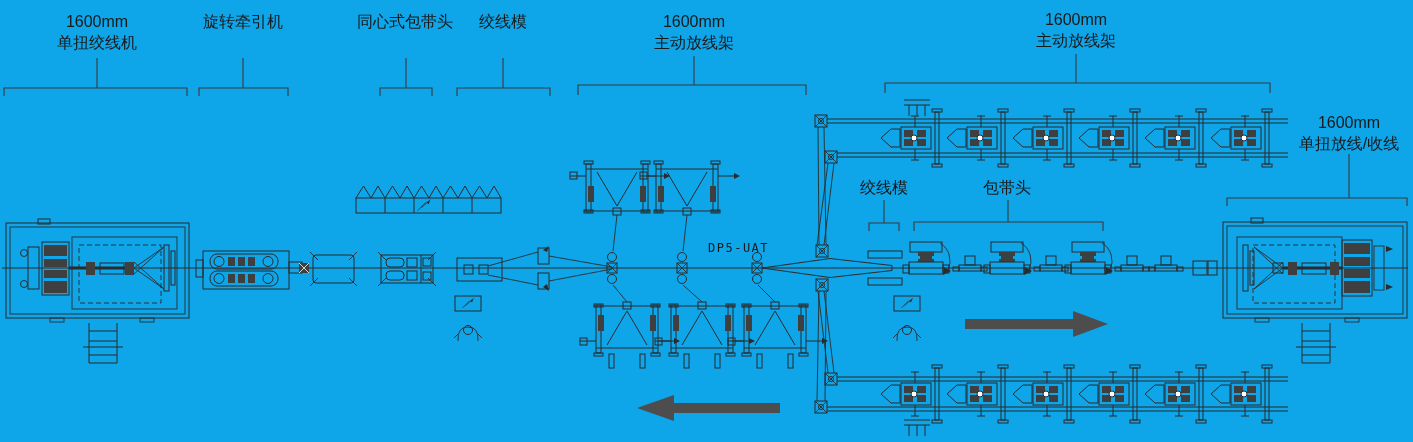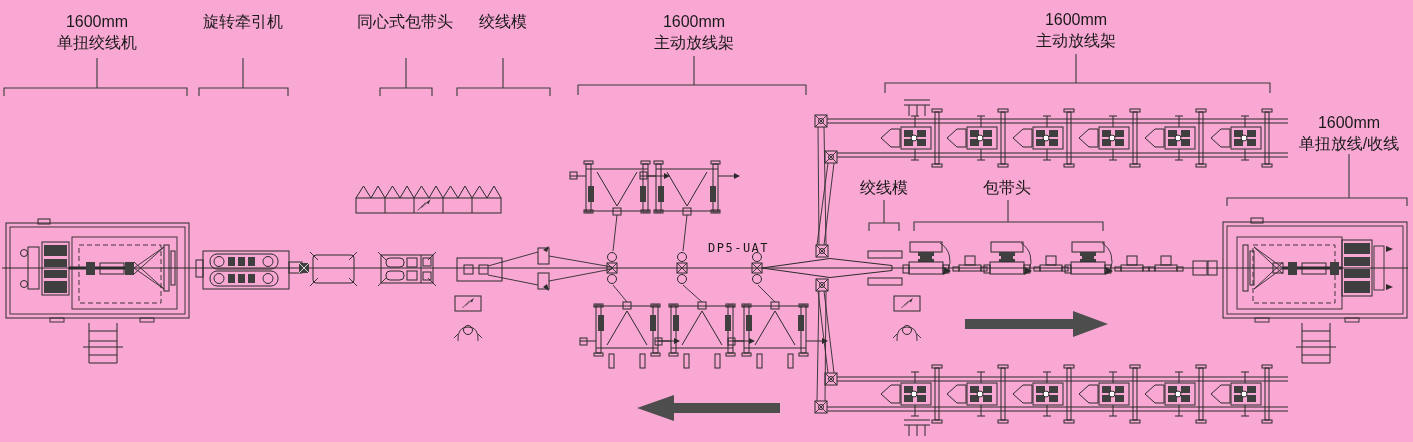--- a/index.html
+++ b/index.html
@@ -1,16 +1,16 @@
 <!DOCTYPE html>
 <html><head>
 <meta charset="utf-8">
 <style>
   html,body{margin:0;padding:0;background:#fff;}
-  .canvas{width:1413px;height:442px;background:#f9a8d4;position:relative;
+  .canvas{width:1413px;height:442px;background:#0ea5e9;position:relative;
           font-family:"Liberation Sans",sans-serif;overflow:hidden;}
   svg{display:block}
   .art{stroke:#2b2b2b;stroke-width:1;fill:none;stroke-linecap:butt}
   .art text{stroke:none;fill:#1a1a1a}
   .lbl{font-size:16px}
   .mono{font-family:"DejaVu Sans Mono",monospace;font-size:12px;fill:#979797;letter-spacing:1.5px}
   .bracket{stroke:#3a3a3a;stroke-width:1.1}
   .thin{stroke-width:0.9}
   .thick{stroke-width:3}
   .dark{fill:#3f3f3f;stroke:none}

